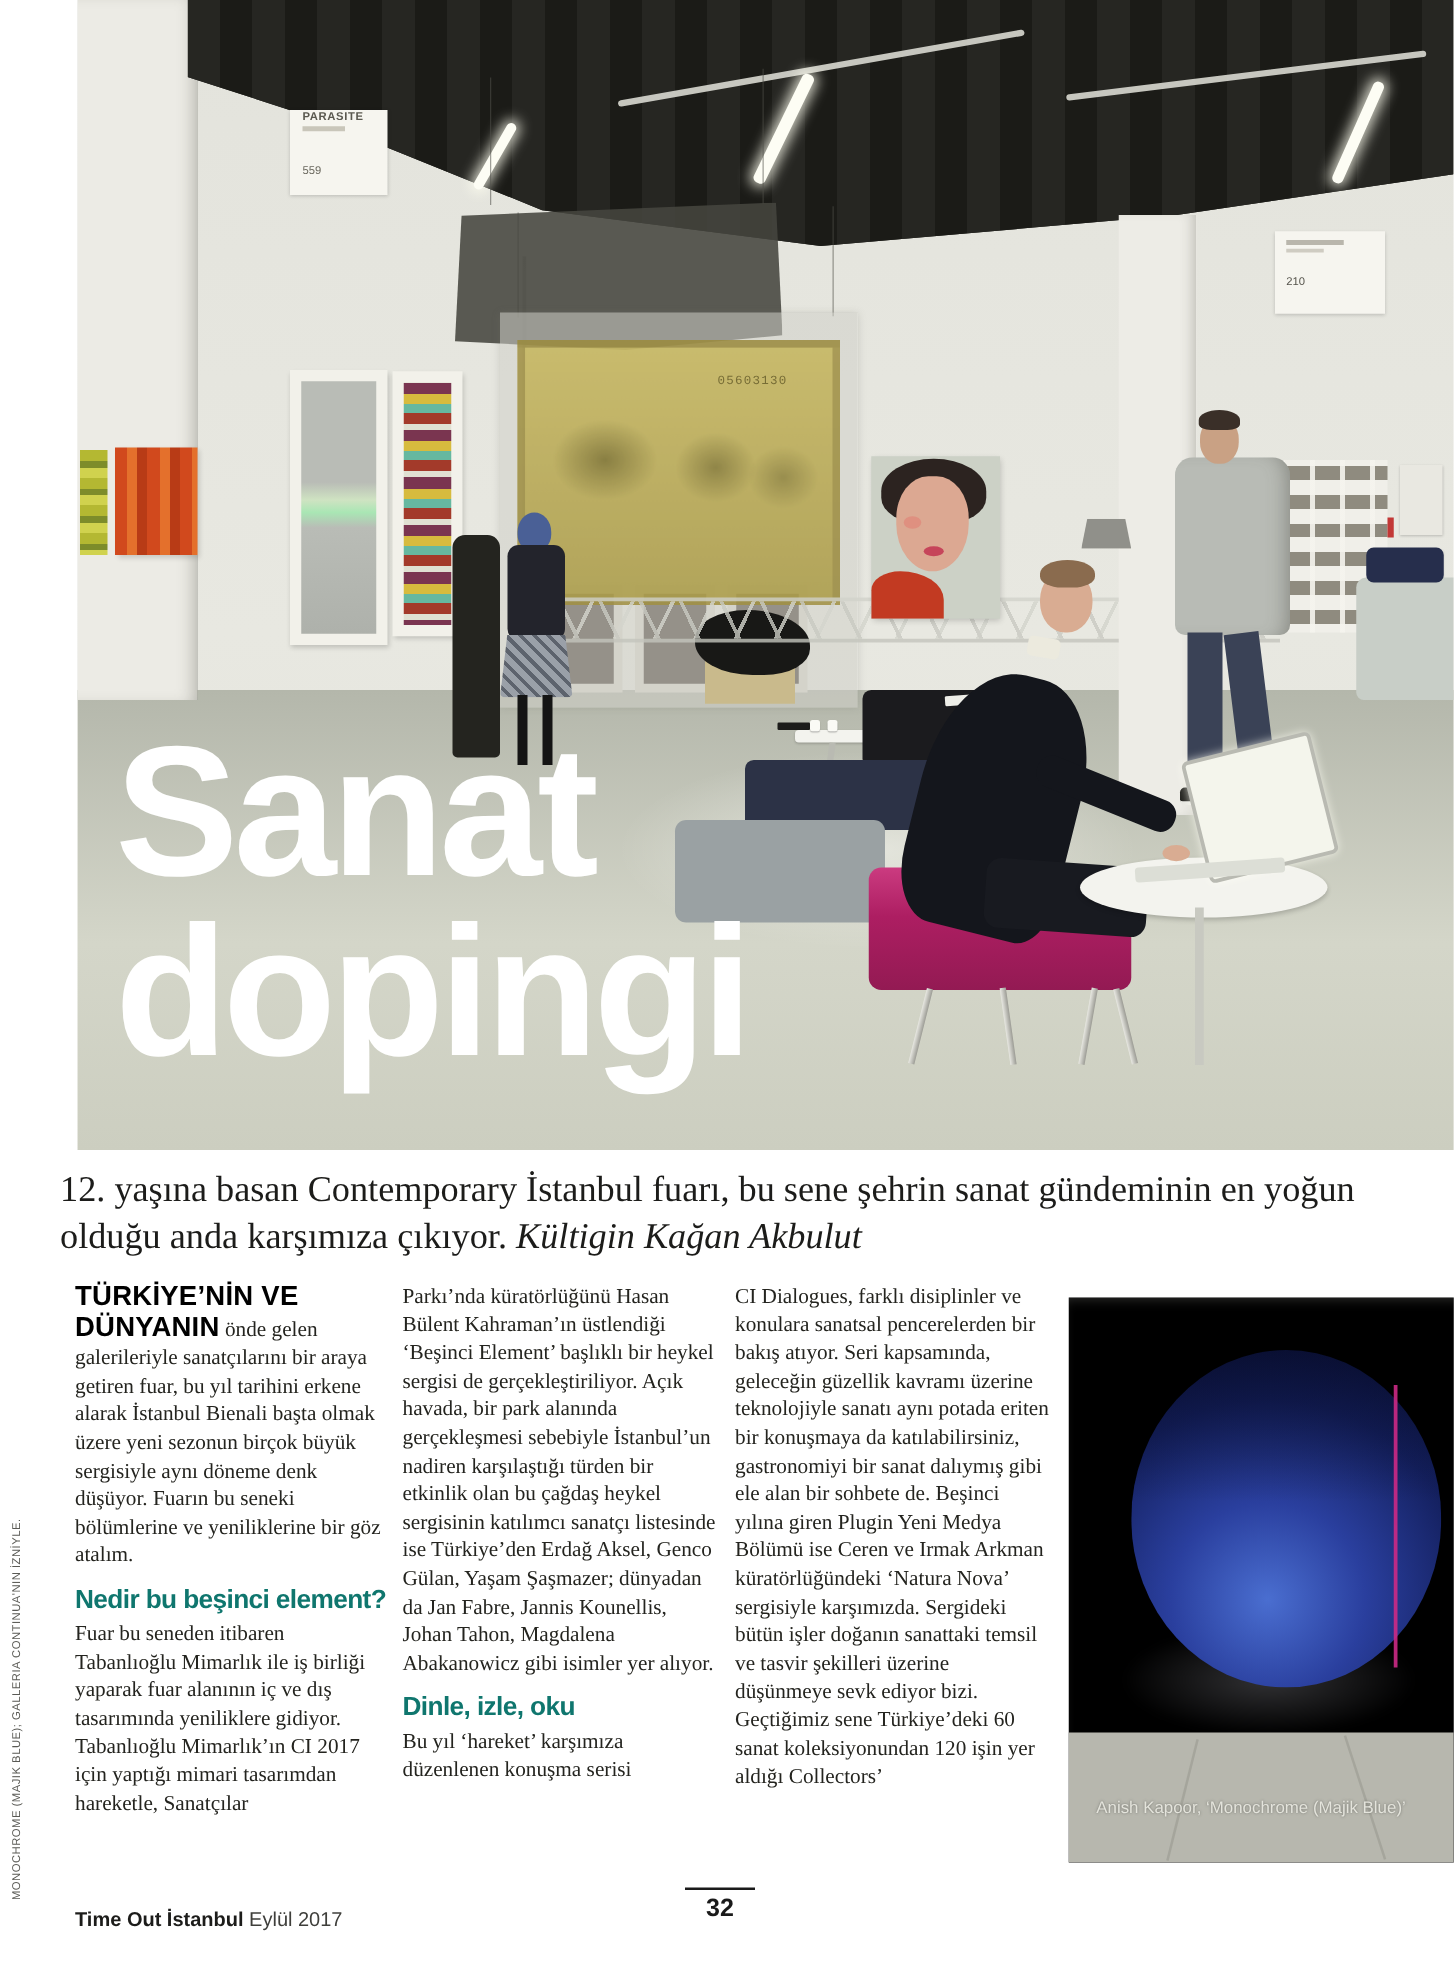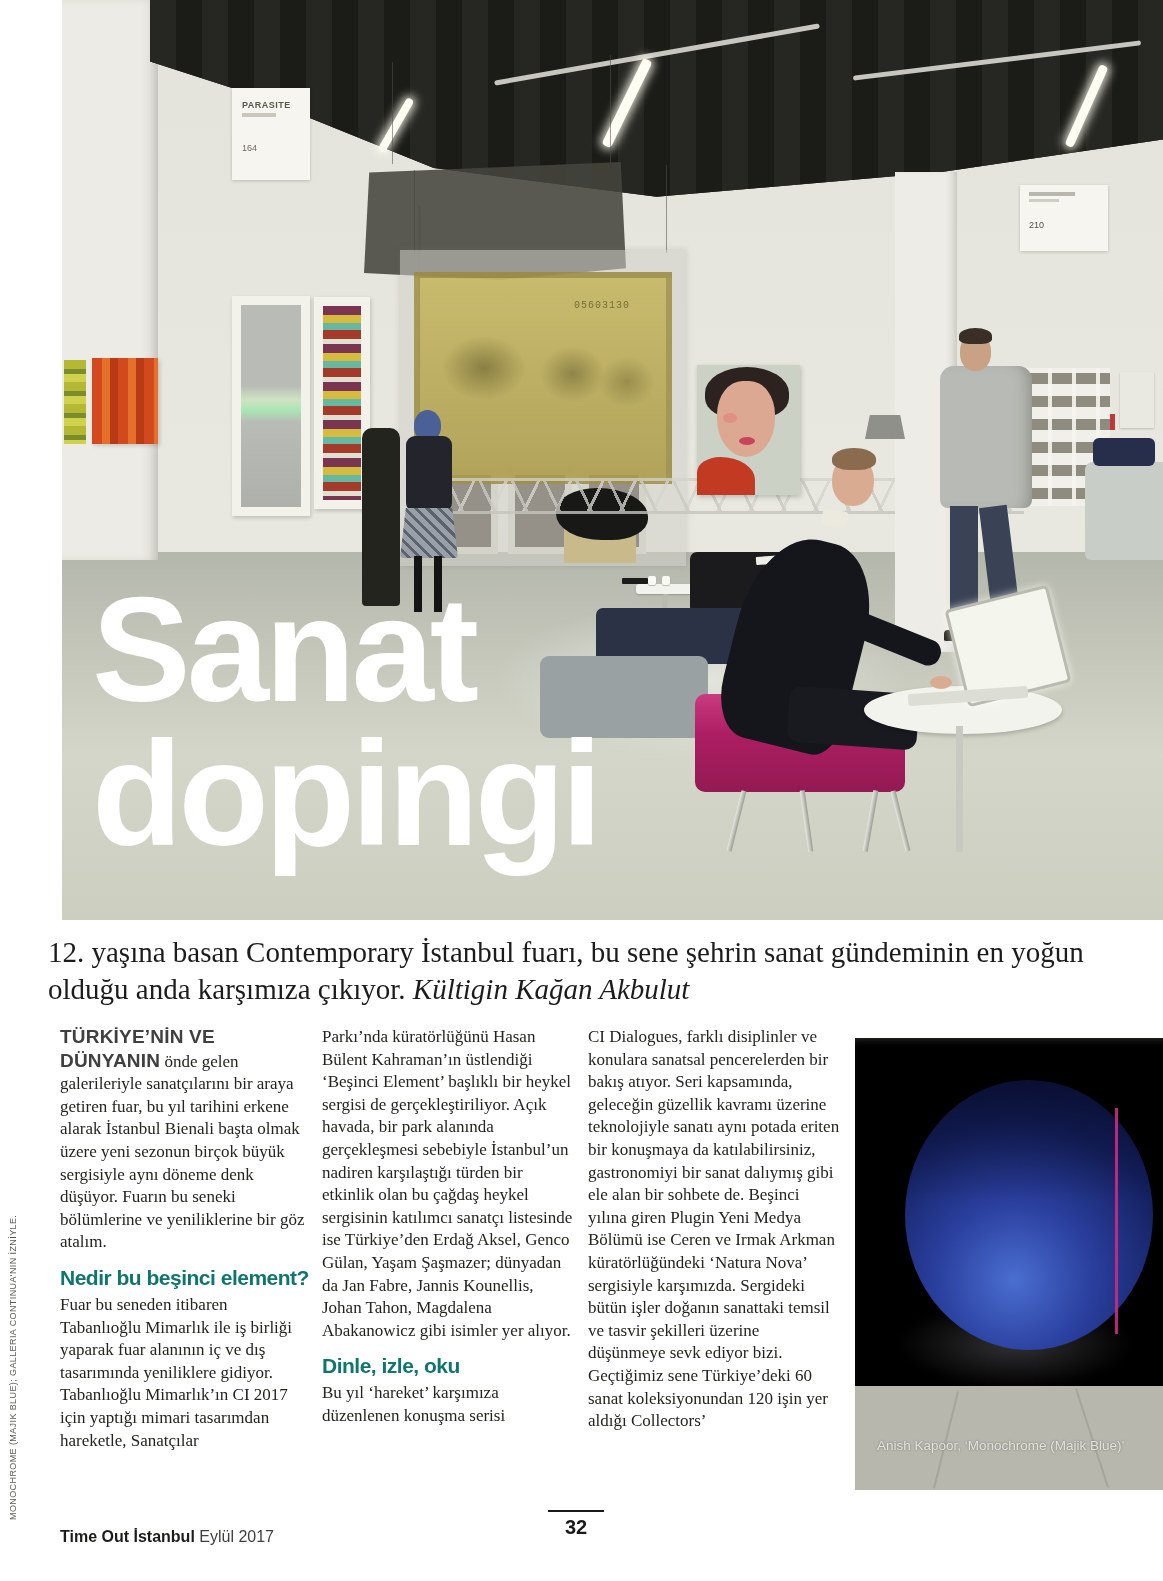--- a/index.html
+++ b/index.html
@@ -22,21 +22,21 @@
   .beam{background:#e4e4dc;height:5px;opacity:.85;border-radius:3px;}
   .beam1{left:430px;top:52px;width:330px;transform:rotate(-10deg);}
   .beam2{left:790px;top:58px;width:290px;transform:rotate(-7deg);}
   .tube{background:#fdfdf4;border-radius:4px;box-shadow:0 0 10px 3px rgba(255,255,240,.8);}
   .tube1{left:560px;top:55px;width:10px;height:96px;transform:rotate(26deg);}
   .tube2{left:1020px;top:62px;width:9px;height:88px;transform:rotate(24deg);}
   .tube3{left:330px;top:95px;width:8px;height:60px;transform:rotate(30deg);}
 
   .sign{background:#f6f5ef;box-shadow:0 1px 3px rgba(0,0,0,.18);
         font-family:"Liberation Sans",sans-serif;}
-  .sign-parasite{left:170px;top:88px;width:78px;height:92px;padding:12px 0 0 10px;box-sizing:border-box;}
+  .sign-parasite{left:170px;top:88px;width:78px;height:68px;padding:0 0 0 10px;box-sizing:border-box;}
   .sign-parasite .t{font-size:9px;font-weight:bold;color:#5a584f;letter-spacing:.5px;}
   .sign-parasite .bar{width:34px;height:4px;background:#c9c6ba;margin-top:3px;}
   .sign-parasite .n{font-size:9px;color:#6b695f;margin-top:26px;}
   .sign-gallery{left:958px;top:185px;width:88px;height:66px;padding:7px 0 0 9px;box-sizing:border-box;}
   .sign-gallery .bar1{width:46px;height:4px;background:#b9b6ac;}
   .sign-gallery .bar2{width:30px;height:3px;background:#cfccc2;margin-top:3px;}
   .sign-gallery .n{font-size:9px;color:#55534b;margin-top:18px;}
 
   .textile1{left:2px;top:360px;width:22px;height:84px;
         background:repeating-linear-gradient(#b4b832 0 9px,#7d8c2a 9px 14px,#d0d24e 14px 22px);}
@@ -169,22 +169,22 @@
 
   .headline{left:30px;top:578px;font-family:"Liberation Sans",sans-serif;font-weight:bold;
         font-size:148px;line-height:.97;letter-spacing:-4px;color:#ffffff;}
 
   
   .deck{left:48px;top:934px;width:1046px;font-size:29px;line-height:1.28;color:#1c1c1a;}
   .deck .author{font-style:italic;}
   .cols{top:1026px;}
   .col{width:252px;font-size:17px;line-height:22.6px;color:#24241f;}
   .col1{left:60px;} .col2{left:322px;} .col3{left:588px;}
-  .lead-in{font-family:"Liberation Sans",sans-serif;font-weight:bold;font-size:19px;
-        letter-spacing:.2px;color:#404040;margin-top:36px;}
+  .lead-in{font-family:"Liberation Sans",sans-serif;font-weight:bold;font-size:22px;
+        letter-spacing:.2px;color:#000000;margin-top:36px;}
   .subhead{font-family:"Liberation Sans",sans-serif;font-weight:bold;font-size:21px;
         line-height:.96;letter-spacing:-.5px;color:#0f766e;margin:14px 0 6px 0;}
   .col p{margin:0;}
 
   
   .figure{left:855px;top:1038px;width:347px;height:452px;overflow:hidden;background:#000000;
         box-shadow:inset 0 6px 10px -6px rgba(120,120,115,.5);}
   .k-shadow{left:42px;top:262px;width:236px;height:88px;border-radius:50%;
         background:radial-gradient(rgba(100,100,105,.5),rgba(100,100,105,0) 70%);filter:blur(4px);}
   .k-circle{left:50px;top:42px;width:248px;height:270px;border-radius:50%;
@@ -218,21 +218,21 @@
   <div class="abs ceiling"></div>
   <div class="abs beam beam1"></div>
   <div class="abs beam beam2"></div>
   <div class="abs tube tube1"></div>
   <div class="abs tube tube2"></div>
   <div class="abs tube tube3"></div>
 
   <div class="abs sign sign-parasite">
     <div class="t">PARASITE</div>
     <div class="bar"></div>
-    <div class="n">164</div>
+    <div class="n">559</div>
   </div>
 
   <div class="abs textile1"></div>
   <div class="abs textile2"></div>
   <div class="abs frame frame-grey">
     <div class="inner"></div>
   </div>
   <div class="abs frame frame-stripes">
     <div class="inner"></div>
   </div>

